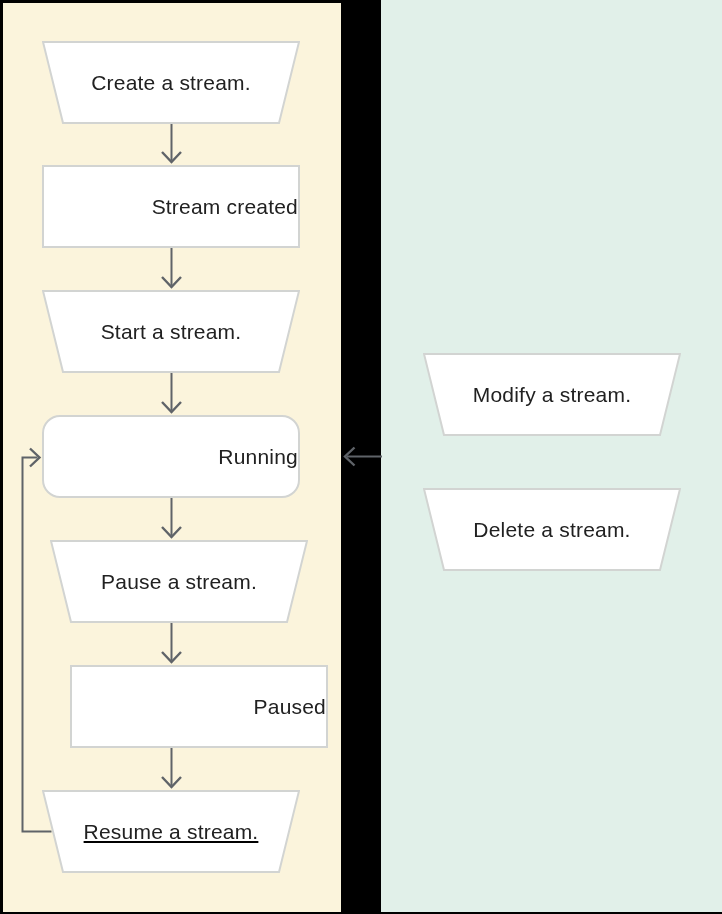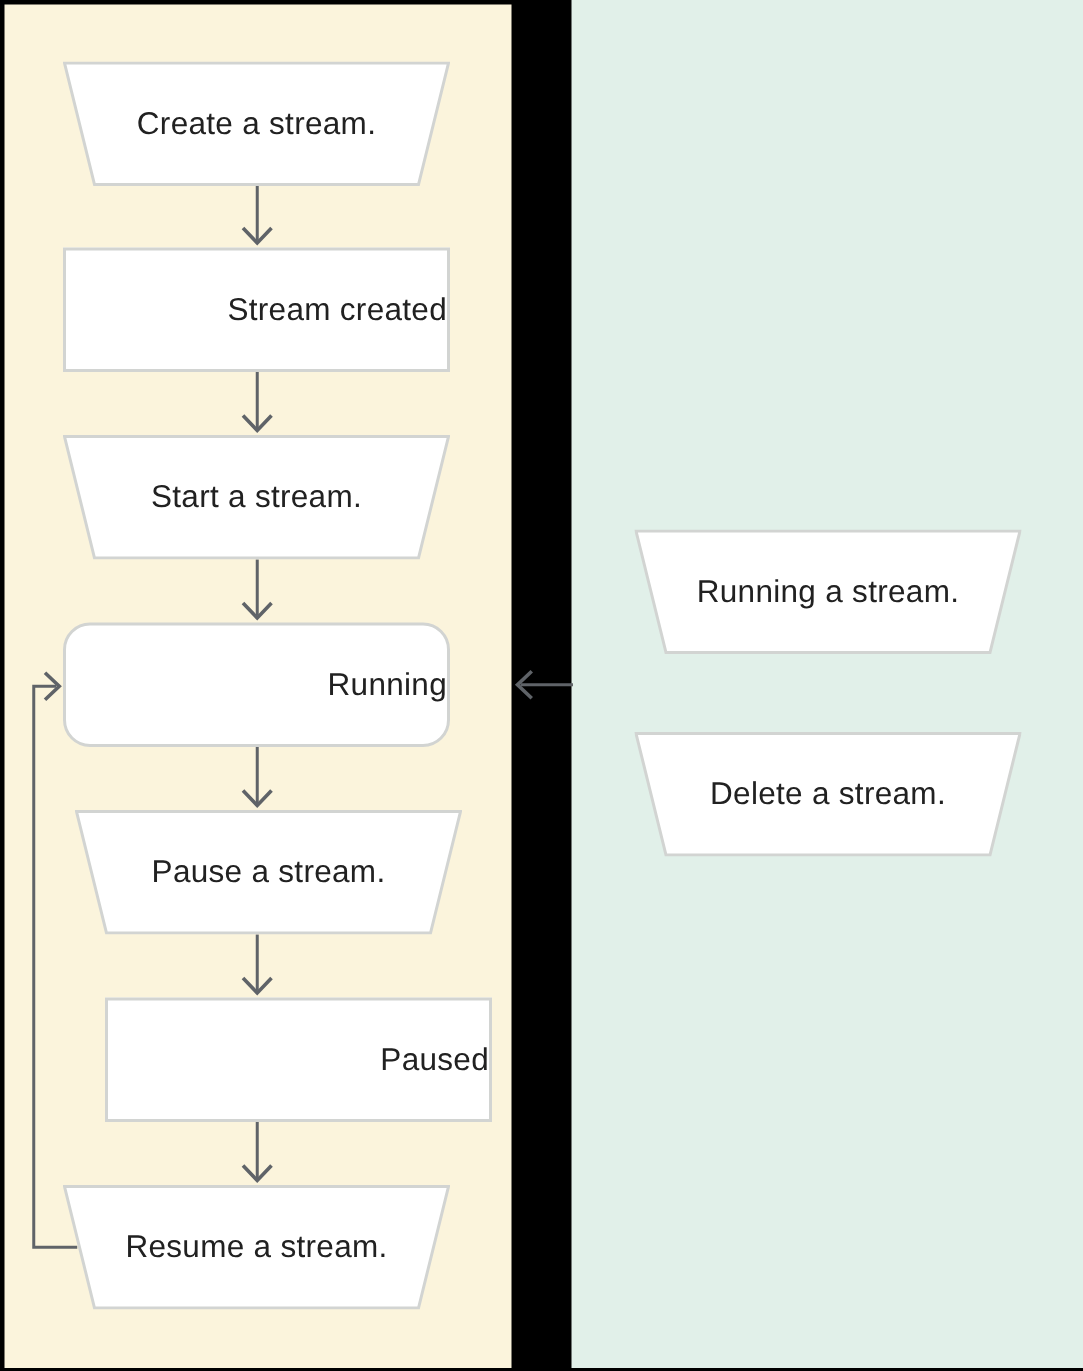--- a/index.html
+++ b/index.html
@@ -145,32 +145,32 @@
     <svg class="shape" viewBox="0 0 258 83">
       <path d="M 1 1 L 257 1 L 237 82 L 21 82 Z"></path>
     </svg>
     <span class="label">Pause a stream.</span>
   </div>
 
   <div class="node rectangle" style="left:42px; top:665px;margin-left:28px;">
     <span class="label">Paused</span>
   </div>
 
-  <div class="node trapezoid" style="left:42px; top:790px;">
+  <div class="node trapezoid" style="left:42px; top:790px;text-decoration:underline;">
     <svg class="shape" viewBox="0 0 258 83">
       <path d="M 1 1 L 257 1 L 237 82 L 21 82 Z"></path>
     </svg>
     <span class="label">Resume a stream.</span>
   </div>
 
   <div class="node trapezoid" style="left:423px; top:353px;">
     <svg class="shape" viewBox="0 0 258 83">
       <path d="M 1 1 L 257 1 L 237 82 L 21 82 Z"></path>
     </svg>
-    <span class="label">Running a stream.</span>
+    <span class="label">Modify a stream.</span>
   </div>
 
   <div class="node trapezoid" style="left:423px; top:476px;margin-top:12px;">
     <svg class="shape" viewBox="0 0 258 83">
       <path d="M 1 1 L 257 1 L 237 82 L 21 82 Z"></path>
     </svg>
     <span class="label">Delete a stream.</span>
   </div>
 
 </div>

